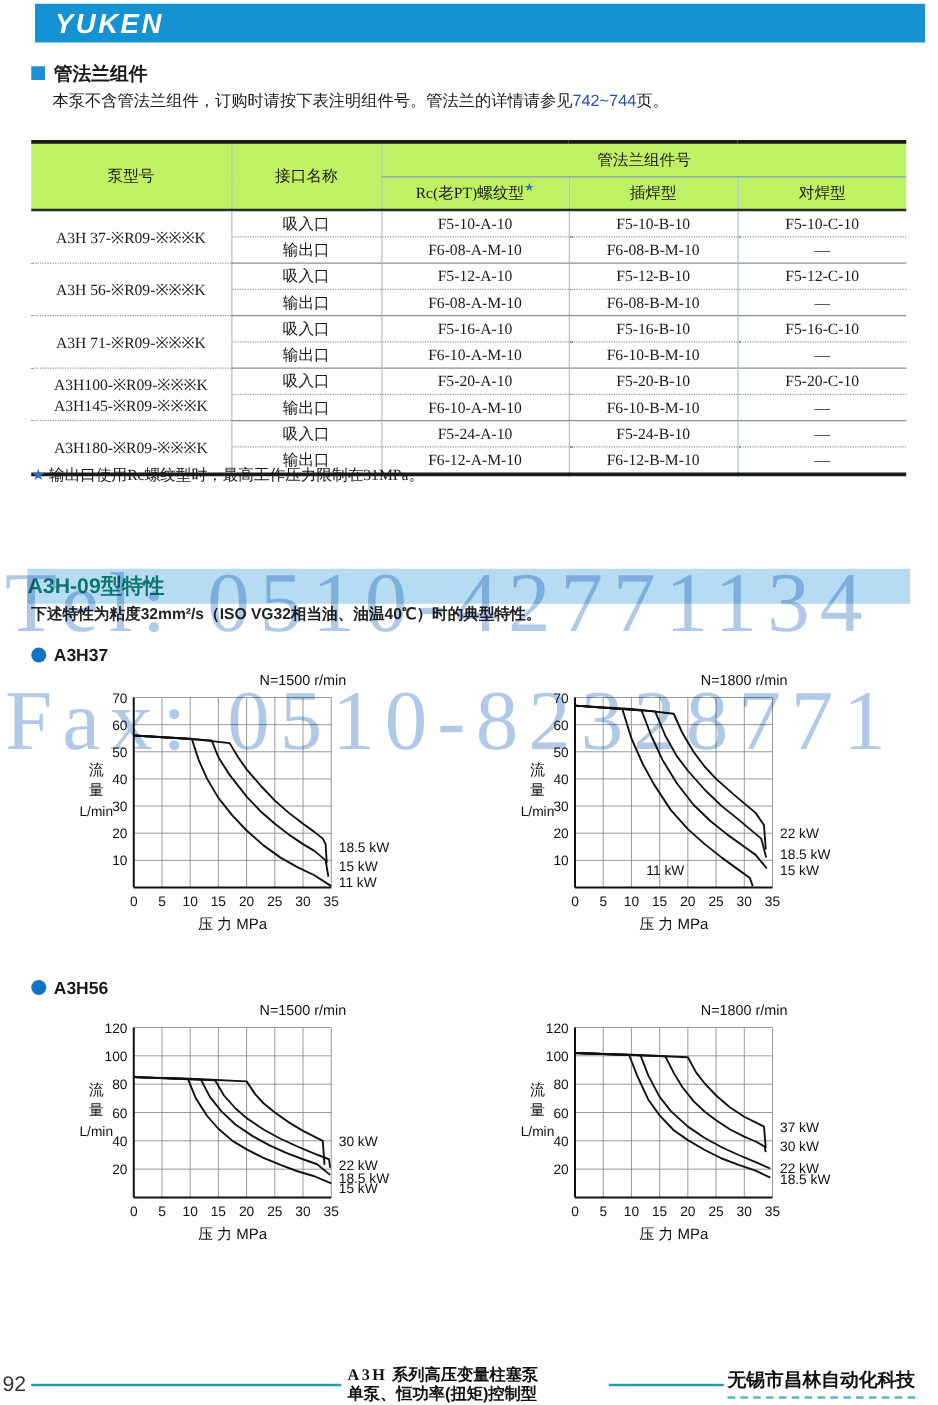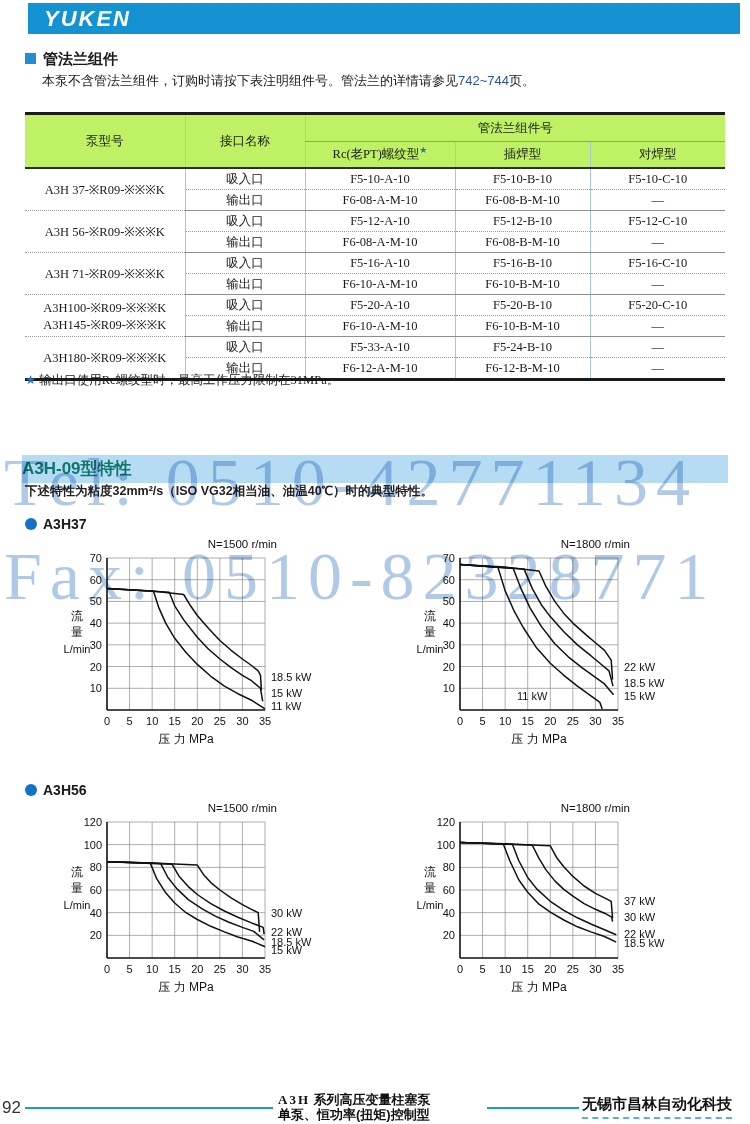--- a/index.html
+++ b/index.html
@@ -153,21 +153,21 @@
           <td class="c-port">输出口</td>
           <td class="c-rc">F6-10-A-M-10</td>
           <td class="c-socket">F6-10-B-M-10</td>
           <td class="c-butt">—</td>
         </tr>
         <tr class="sub-row">
           <td rowspan="2">
             <div>A3H180-※R09-※※※K</div>
           </td>
           <td class="c-port">吸入口</td>
-          <td class="c-rc">F5-33-A-10</td>
+          <td class="c-rc">F5-24-A-10</td>
           <td class="c-socket">F5-24-B-10</td>
           <td class="c-butt">—</td>
         </tr>
         <tr class="group-end">
           <td class="c-port">输出口</td>
           <td class="c-rc">F6-12-A-M-10</td>
           <td class="c-socket">F6-12-B-M-10</td>
           <td class="c-butt">—</td>
         </tr>
       </tbody>

